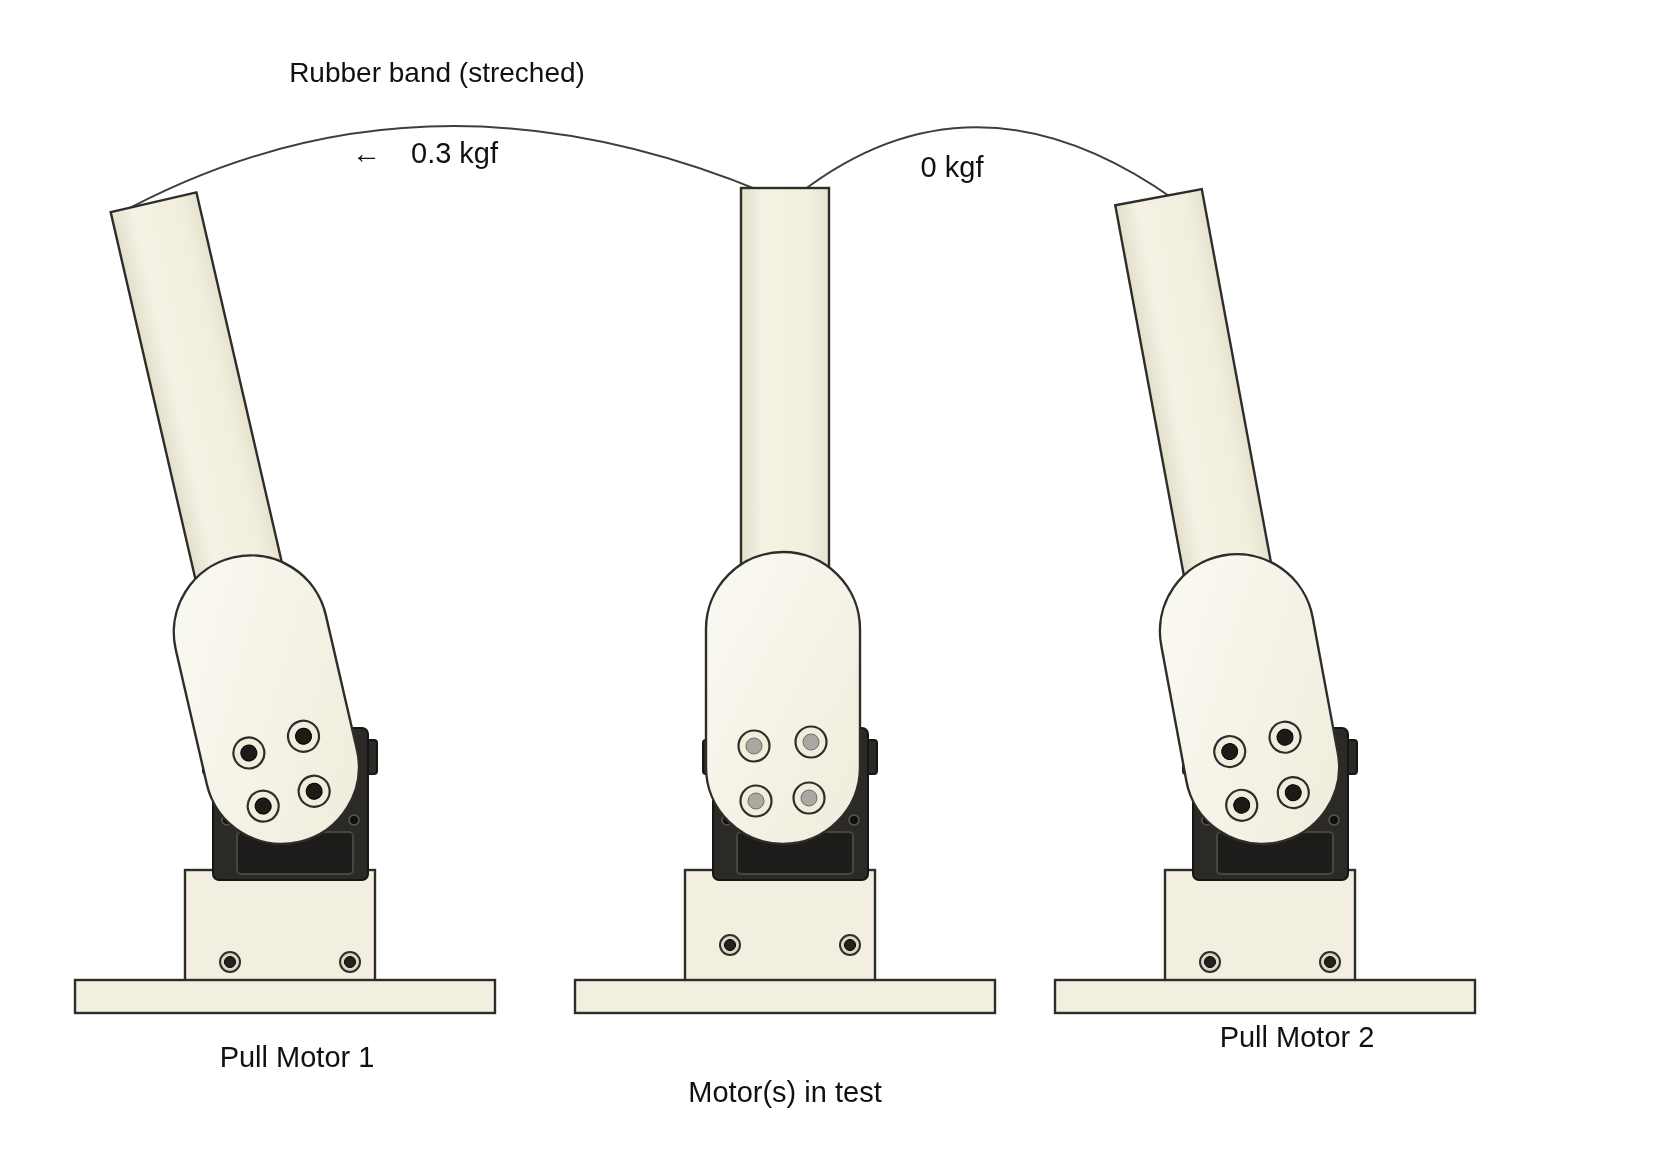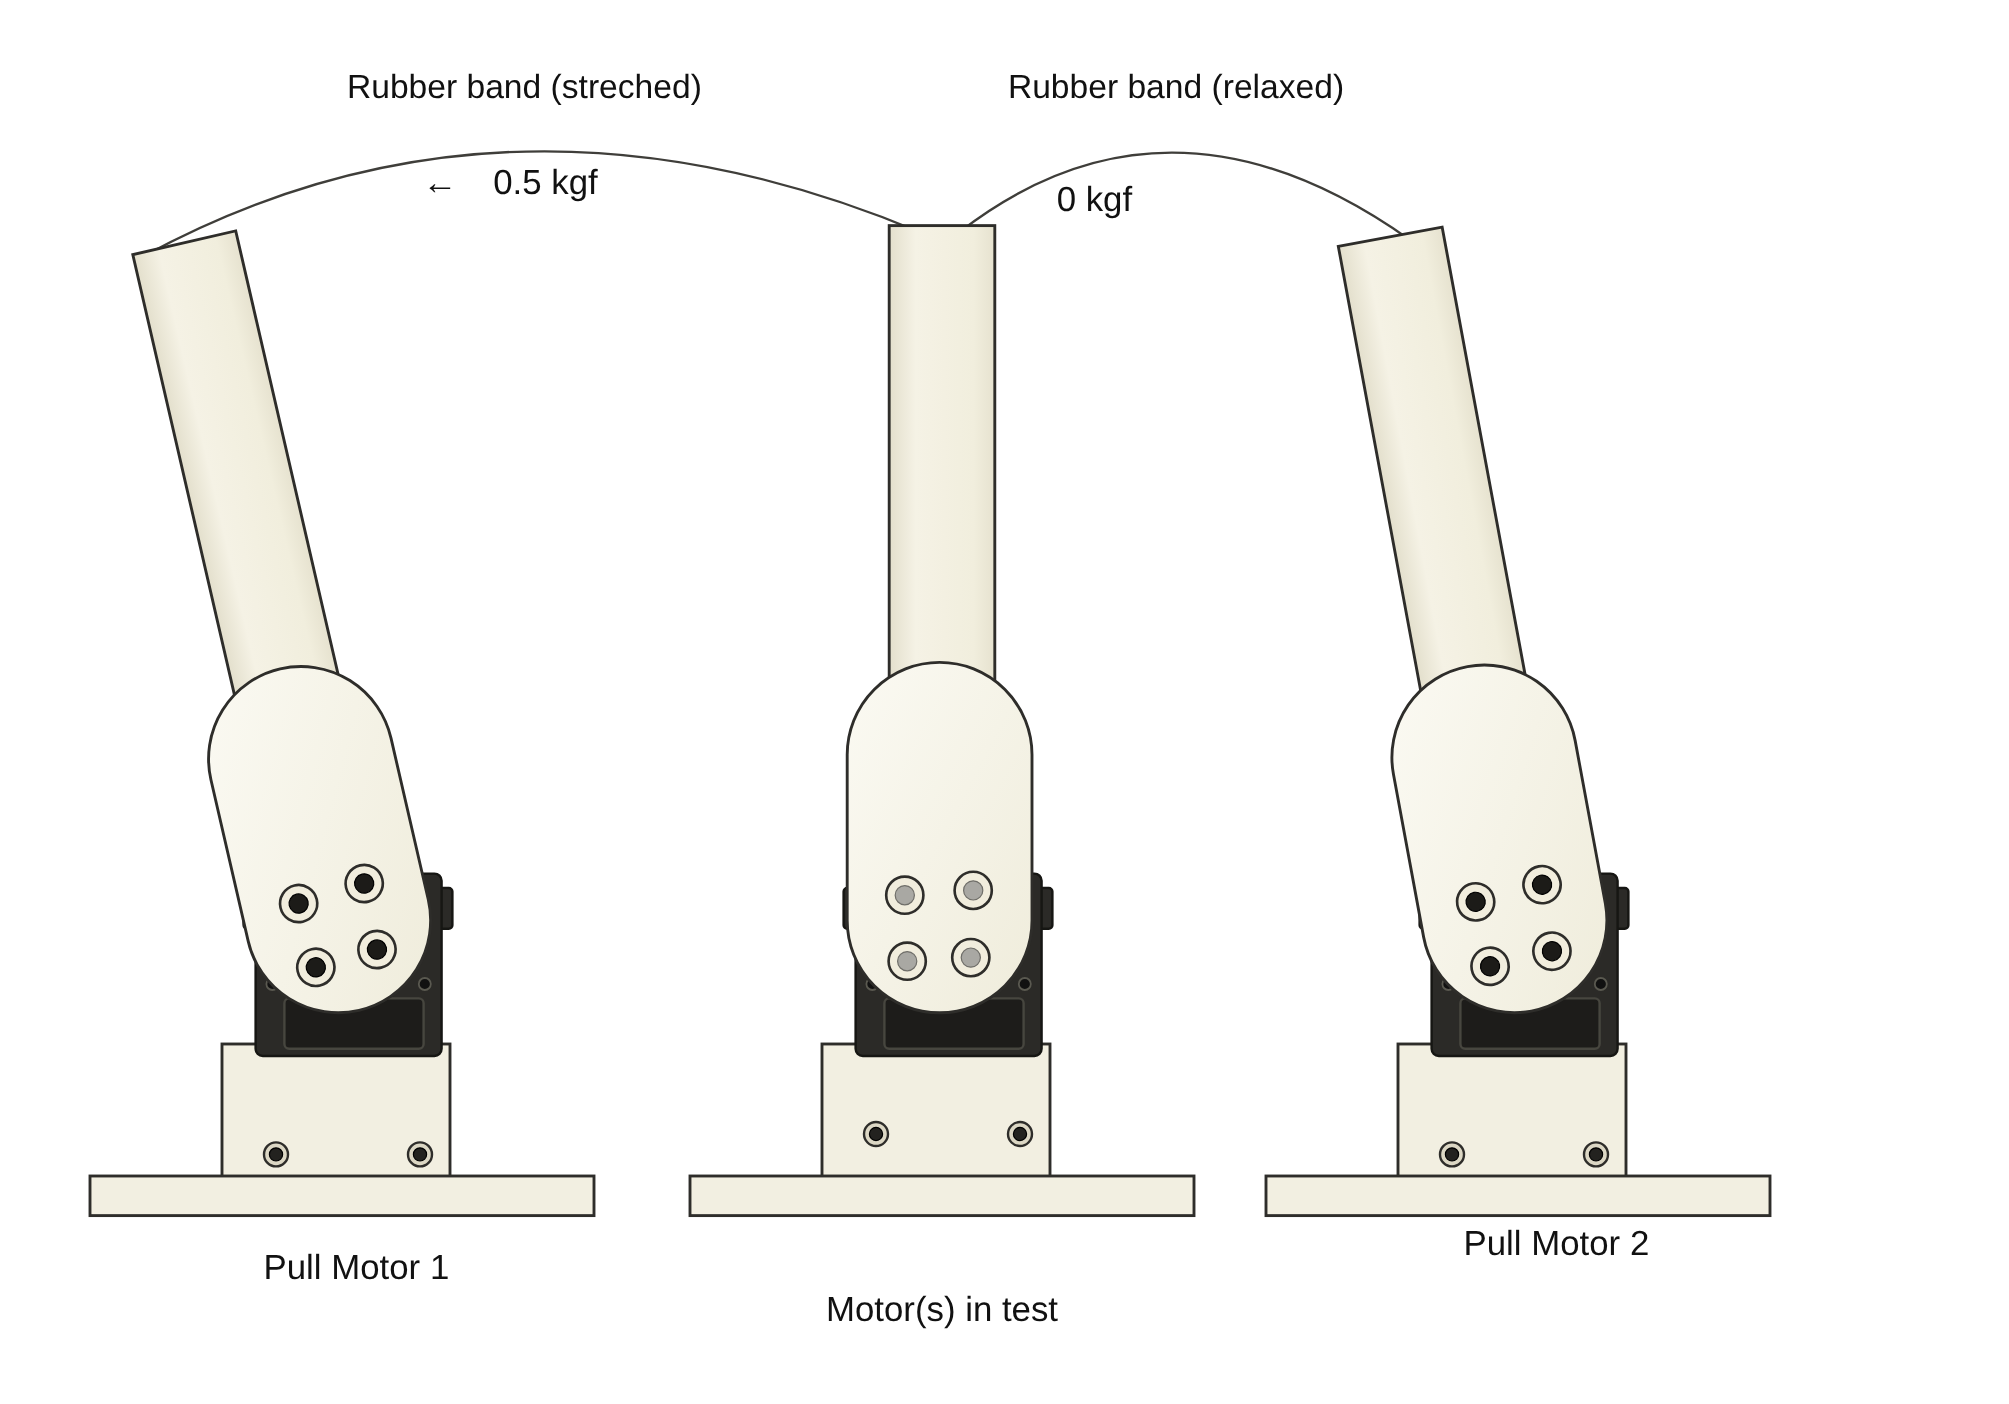--- a/index.html
+++ b/index.html
@@ -97,27 +97,26 @@
   </svg>
 
   
   <svg class="overlay-bands" width="1674" height="1170" viewBox="0 0 1674 1170">
     <path class="band-path" d="M 115 216 Q 420 48 768 194"></path>
     <path class="band-path" d="M 800 193 Q 975 58 1175 200"></path>
   </svg>
 
   
   <div class="txt txt--center band-label" style="left:437px; top:56px;">Rubber band (streched)</div>
-  <div class="txt txt--center band-label" style="left:980px; top:56px;">Rubber band (relaxed)</div>
 
   <div class="txt force-row" style="left:352px; top:136px;">
     <span>←</span>
-    <span>0.5 kgf</span>
+    <span>0.3 kgf</span>
   </div>
-  <div class="txt txt--center" style="left:912px; top:150px; font-size:29px;">0 kgf</div>
+  <div class="txt txt--center" style="left:952px; top:150px; font-size:29px;">0 kgf</div>
 
   
   <svg class="assembly assembly--left" viewBox="0 0 440 845">
     <g>
       <rect class="cream" x="120" y="690" width="190" height="115"></rect>
       <rect class="cream" x="10" y="800" width="420" height="33"></rect>
       <g>
         <circle class="screw-rim" cx="165" cy="782" r="10"></circle>
         <circle class="screw-core" cx="165" cy="782" r="5.5"></circle>
       </g>

